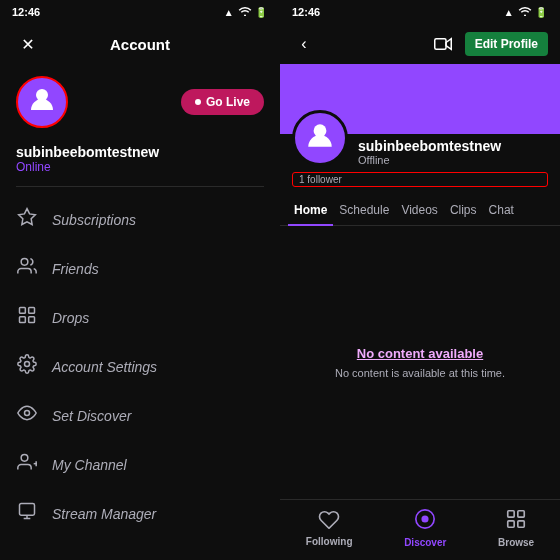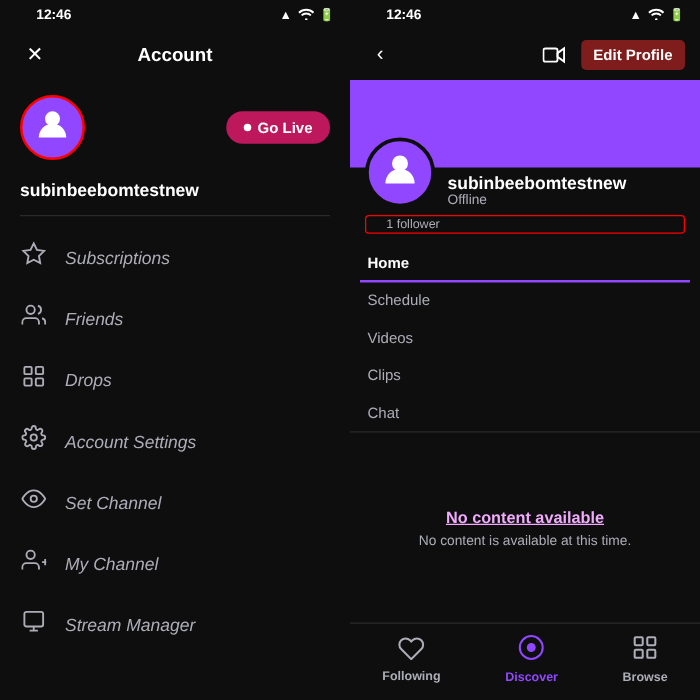--- a/index.html
+++ b/index.html
@@ -27,21 +27,20 @@
       justify-content: space-between;
       align-items: center;
       padding: 6px 12px;
       height: 24px;
     }
 
     .status-bar-time {
       color: #fff;
       font-size: 11px;
       font-weight: 600;
-      margin-left: 17px;
     }
 
     .status-bar-icons {
       display: flex;
       align-items: center;
       gap: 4px;
     }
 
     .status-icon {
       color: #fff;
@@ -222,21 +221,21 @@
       font-size: 16px;
       cursor: pointer;
       width: 28px;
       height: 28px;
       display: flex;
       align-items: center;
       justify-content: center;
     }
 
     .edit-profile-btn {
-      background: #7f1d1d;
+      background: #15803d;
       color: #fff;
       border: none;
       border-radius: 4px;
       padding: 5px 10px;
       font-size: 12px;
       font-weight: 600;
       cursor: pointer;
     }
 
     .profile-banner {
@@ -284,32 +283,31 @@
 
     .right-status {
       color: #adadb8;
       font-size: 11px;
     }
 
     .follower-badge {
       display: inline-block;
       border: 1px solid #ff0000;
       border-radius: 3px;
-      padding: 1px 16px;
+      padding: 1px 6px;
       color: #adadb8;
       font-size: 10px;
       margin: 6px 12px;
     }
 
     .profile-tabs {
       display: flex;
       border-bottom: 1px solid #2a2a2a;
       padding: 0 8px;
       margin-top: 2px;
-      flex-direction: column;
     }
 
     .tab-item {
       color: #adadb8;
       font-size: 12px;
       padding: 8px 6px;
       cursor: pointer;
       position: relative;
       white-space: nowrap;
     }
@@ -420,20 +418,21 @@
       </div>
     </div>
     <button class="go-live-btn">
       <span class="live-dot"></span>
       <span>Go Live</span>
     </button>
   </div>
 
   <div class="username-section">
     <div class="username">subinbeebomtestnew</div>
+    <div class="online-status">Online</div>
   </div>
 
   <div class="divider"></div>
 
   <div class="menu-list">
 
     <div class="menu-item">
       <span class="menu-icon">
         <svg width="20" height="20" viewBox="0 0 24 24" fill="none" stroke="#adadb8" stroke-width="1.8">
           <polygon points="12,2 15.09,8.26 22,9.27 17,14.14 18.18,21.02 12,17.77 5.82,21.02 7,14.14 2,9.27 8.91,8.26"></polygon>
@@ -476,21 +475,21 @@
       <span class="menu-label">Account Settings</span>
     </div>
 
     <div class="menu-item">
       <span class="menu-icon">
         <svg width="20" height="20" viewBox="0 0 24 24" fill="none" stroke="#adadb8" stroke-width="1.8">
           <path d="M1 12s4-8 11-8 11 8 11 8-4 8-11 8-11-8-11-8z"></path>
           <circle cx="12" cy="12" r="3"></circle>
         </svg>
       </span>
-      <span class="menu-label">Set Channel</span>
+      <span class="menu-label">Set Discover</span>
     </div>
 
     <div class="menu-item">
       <span class="menu-icon">
         <svg width="20" height="20" viewBox="0 0 24 24" fill="none" stroke="#adadb8" stroke-width="1.8">
           <path d="M17 21v-2a4 4 0 0 0-4-4H5a4 4 0 0 0-4 4v2"></path>
           <circle cx="9" cy="7" r="4"></circle>
           <line x1="23" y1="11" x2="23" y2="17"></line>
           <line x1="20" y1="14" x2="26" y2="14"></line>
         </svg>

